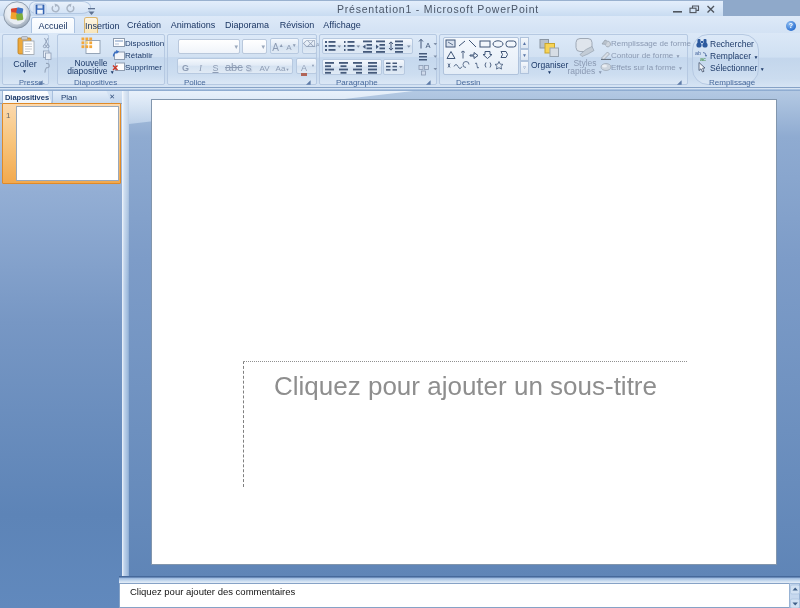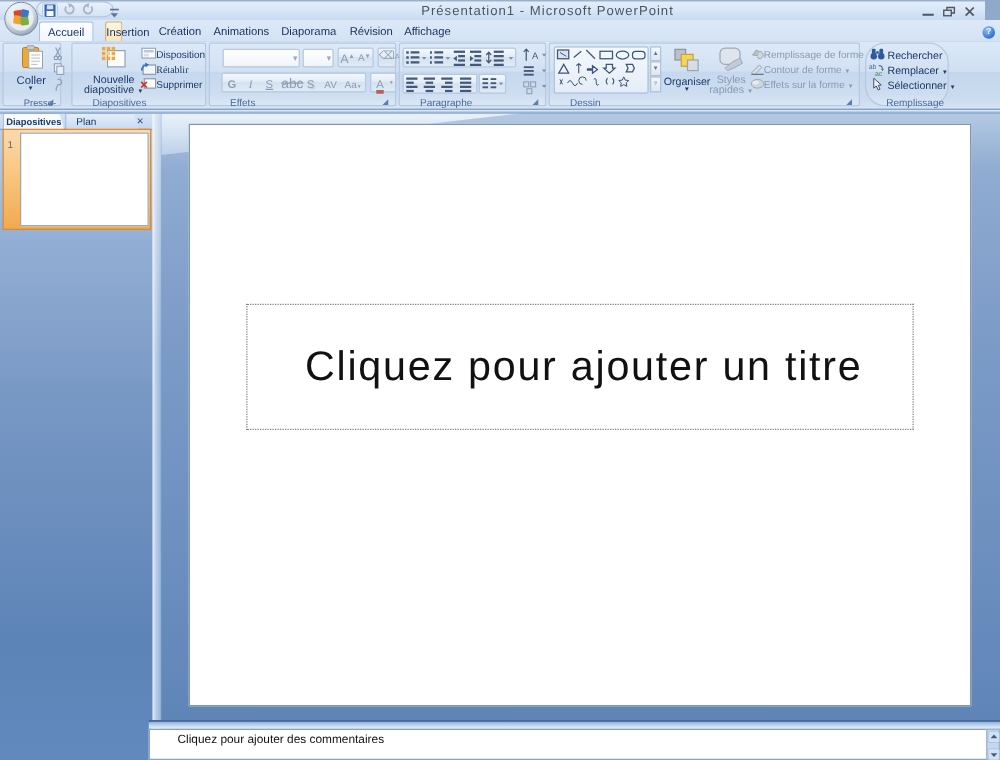--- a/index.html
+++ b/index.html
@@ -1,20 +1,20 @@
 <!DOCTYPE html>
 <html><head>
 <meta charset="utf-8">
 <style>
 * { margin:0; padding:0; box-sizing:border-box; }
 html,body { width:800px; height:608px; overflow:hidden; font-family:"Liberation Sans", sans-serif; }
 #win { position:absolute; left:0; top:0; width:800px; height:608px; background:#8fa9ca; }
 
 
-#titlebar { position:absolute; left:0; top:0; width:788px; height:16px;
+#titlebar { position:absolute; left:0; top:0; width:723px; height:16px;
   background:linear-gradient(to bottom,#e3eefb 0%,#d7e6f7 50%,#c8dbf1 100%);
   border-top:1px solid #99b1cf;padding-left:32px; }
 #apptitle { position:absolute; top:2px; left:330px; width:216px; font-size:10.5px; letter-spacing:0.8px; color:#4a5668; text-align:center; }
 #officeball { position:absolute; left:3px; top:1px; z-index:30; }
 #qat { position:absolute; left:29px; top:1px; z-index:30; width:62px; height:13px;
   background:linear-gradient(#e9f1fb,#d4e3f5); border:1px solid #b3c8e2; border-radius:7px 9px 9px 7px / 6px; }
 #qatmore { position:absolute; left:87px; top:3px; z-index:30; }
 
 
 #tabrow { position:absolute; left:0; top:16px; width:800px; height:17px;
@@ -69,21 +69,21 @@
 #slide { position:absolute; left:22px; top:11px; width:626px; height:466px; background:#fff; border:1px solid #8296ad; }
 #titleph { position:absolute; left:45px; top:143px; width:534px; height:101px; border:1px dotted #808080; }
 #titletext { position:absolute; left:3px; top:30px; width:100%; text-align:center; font-size:33px; letter-spacing:1.4px; color:#111; }
 #subph { position:absolute; left:91px; top:261px; width:444px; height:126px; border-top:1px dotted #909090; border-left:1px dashed #808080; }
 #subtext { position:absolute; left:0; top:9px; width:100%; text-align:center; font-size:26px; color:#8e8e8e; }
 
 
 #comsep { position:absolute; left:119px; top:576px; width:681px; height:7px;
   background:linear-gradient(to bottom,#46699b 0%,#46699b 15%,#9dbbe0 30%,#cfe0f2 75%,#e6eef8 100%); }
 #comments { position:absolute; left:119px; top:583px; width:670px; height:25px; background:#fff; border:1px solid #86a2c6; border-right:none; }
-#comtext { position:absolute; left:10px; top:2px; font-size:9.5px; color:#111;margin-left:12px; }
+#comtext { position:absolute; left:10px; top:2px; font-size:9.5px; color:#111; }
 #comscroll { position:absolute; left:789px; top:583px; width:11px; height:25px; background:#c6d8ee; border:1px solid #98b3d4; }
 </style>
 </head>
 <body>
 <div id="win">
   <div id="titlebar">
     <div id="apptitle">Présentation1 - Microsoft PowerPoint</div>
     <svg style="position:absolute;right:2px;top:3px;" width="60" height="11" viewBox="0 0 60 11">
       <rect x="12" y="7" width="9" height="1.6" fill="#4f555e"></rect>
       <g stroke="#4f555e" fill="none" stroke-width="1.1">
@@ -187,21 +187,21 @@
         <rect x="0.5" y="0.5" width="11" height="8" fill="#fdfdfe" stroke="#8d9cb0"></rect>
         <rect x="2" y="2" width="8" height="2" fill="#b8c8de"></rect>
           <rect x="2" y="5" width="4" height="2.2" fill="#d6deea"></rect>
       </svg>
       <div class="rtxt" style="position:absolute;left:67px;top:4px;font-size:8px;">Disposition <span style="font-size:5px;">▼</span></div>
       <svg style="position:absolute;left:54px;top:15px;" width="13" height="10" viewBox="0 0 13 10">
         <rect x="2.5" y="2" width="10" height="7.5" fill="#f2f5fa" stroke="#8d9cb0"></rect>
         <path d="M1.5 6.5 a4 4 0 0 1 3.5-4.5" fill="none" stroke="#3a6fc4" stroke-width="1.3"></path>
         <path d="M4 0 l3.2 1.6 -2.6 2.4 z" fill="#3a6fc4"></path>
       </svg>
-      <div class="rtxt" style="position:absolute;left:67px;top:16px;font-size:8px;font-family:Liberation Serif, serif;">Rétablir</div>
+      <div class="rtxt" style="position:absolute;left:67px;top:16px;font-size:8px;">Rétablir</div>
       <svg style="position:absolute;left:54px;top:27px;" width="13" height="10" viewBox="0 0 13 10">
         <rect x="3.5" y="1" width="9" height="7.5" fill="#fdfdfe" stroke="#8d9cb0"></rect>
         <path d="M1 3.5 l4.5 4.5 M5.5 3.5 L1 8" stroke="#cc3322" stroke-width="1.4"></path>
       </svg>
       <div class="rtxt" style="position:absolute;left:67px;top:28px;font-size:8px;">Supprimer</div>
       <div class="glabel">Diapositives</div>
     </div>
     <div class="group" id="g-police" style="left:167px; width:150px;">
       <div class="combo" style="left:10px; top:4px; width:62px;"></div>
       <div class="combo" style="left:74px; top:4px; width:25px;"></div>
@@ -214,21 +214,21 @@
       <div class="fbtn" style="left:11px; top:24px;"><b style="color:#8d9cb4; font-size:9px;">G</b></div>
       <div class="fbtn" style="left:26px; top:24px;"><i style="color:#8d9cb4; font-size:9px; font-family:'Liberation Serif',serif;">I</i></div>
       <div class="fbtn" style="left:41px; top:24px;"><span style="color:#8d9cb4; font-size:9px; text-decoration:underline;">S</span></div>
       <div class="fbtn" style="left:57px; top:24px; width:16px;"><span style="color:#8d9cb4; font-size:11px; text-decoration:line-through;">abc</span></div>
       <div class="fbtn" style="left:74px; top:24px;"><span style="color:#8d9cb4; font-size:9px; text-shadow:1px 1px 1px #b5c2d6;">S</span></div>
       <div class="fbtn" style="left:88px; top:24px; width:17px;"><span style="color:#8d9cb4; font-size:8px;">AV</span></div>
       <div class="fbtn" style="left:106px; top:24px; width:17px;"><span style="color:#8d9cb4; font-size:8px;">Aa</span><span style="font-size:4px;color:#8d9cb4;">▼</span></div>
       <div class="strip" style="left:128px; top:23px; width:21px; height:16px;"></div>
       <div class="fbtn" style="left:129px; top:24px; width:14px;"><span style="color:#8d9cb4; font-size:9px; border-bottom:3px solid #b06458;">A</span></div>
       <div style="position:absolute;left:143px;top:28px;font-size:4px;color:#8d9cb4;">▼</div>
-      <div class="glabel">Effets</div>
+      <div class="glabel">Police</div>
       <div class="launcher">◢</div>
     </div>
     <div class="group" id="g-para" style="left:319px; width:118px;">
       <div class="strip" style="left:2px; top:3px; width:91px; height:16px;"></div>
       <svg style="position:absolute;left:3px;top:4px;" width="89" height="14" viewBox="0 0 89 14">
         <g fill="#44597a">
           <rect x="2" y="2" width="2" height="2"></rect>
             <rect x="2" y="6" width="2" height="2"></rect>
             <rect x="2" y="10" width="2" height="2"></rect>
           <rect x="5.5" y="2" width="7" height="1.8"></rect>
@@ -414,22 +414,22 @@
       <div style="position:absolute; right:7px; top:4px; font-size:7px; color:#33517e;">✕</div>
     </div>
     <div id="thumbframe">
       <div id="thumbnum">1</div>
       <div id="thumb"></div>
     </div>
   </div>
   <div id="splitter"></div>
   <div id="editor">
     <div id="slide">
-      <div id="titleph">
-          <div id="titletext">Cliquez pour ajouter un titre</div>
+      <div id="subph">
+          <div id="subtext">Cliquez pour ajouter un sous-titre</div>
         </div>
     </div>
   </div>
   <div id="comsep"></div>
   <div id="comments">
       <div id="comtext">Cliquez pour ajouter des commentaires</div>
     </div>
   <div id="comscroll">
     <svg width="11" height="25" viewBox="0 0 11 25">
       <rect x="0.5" y="1" width="9" height="9" rx="1.5" fill="#d3e2f3" stroke="#a9c1de" stroke-width="0.7"></rect>

